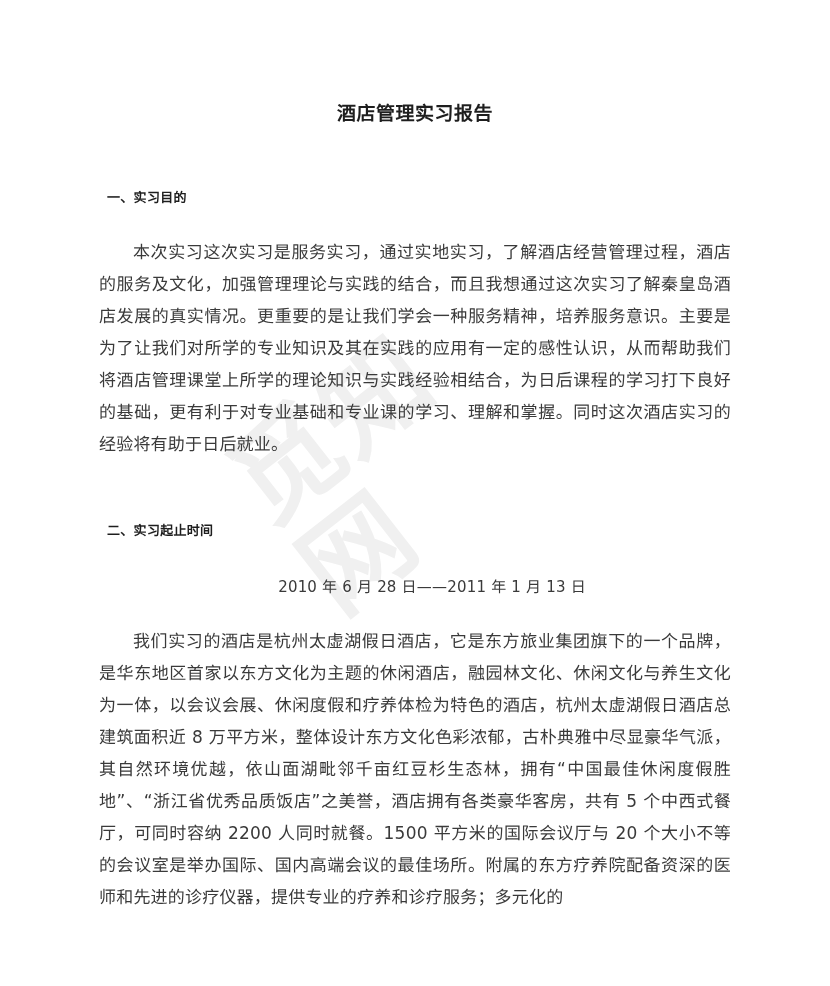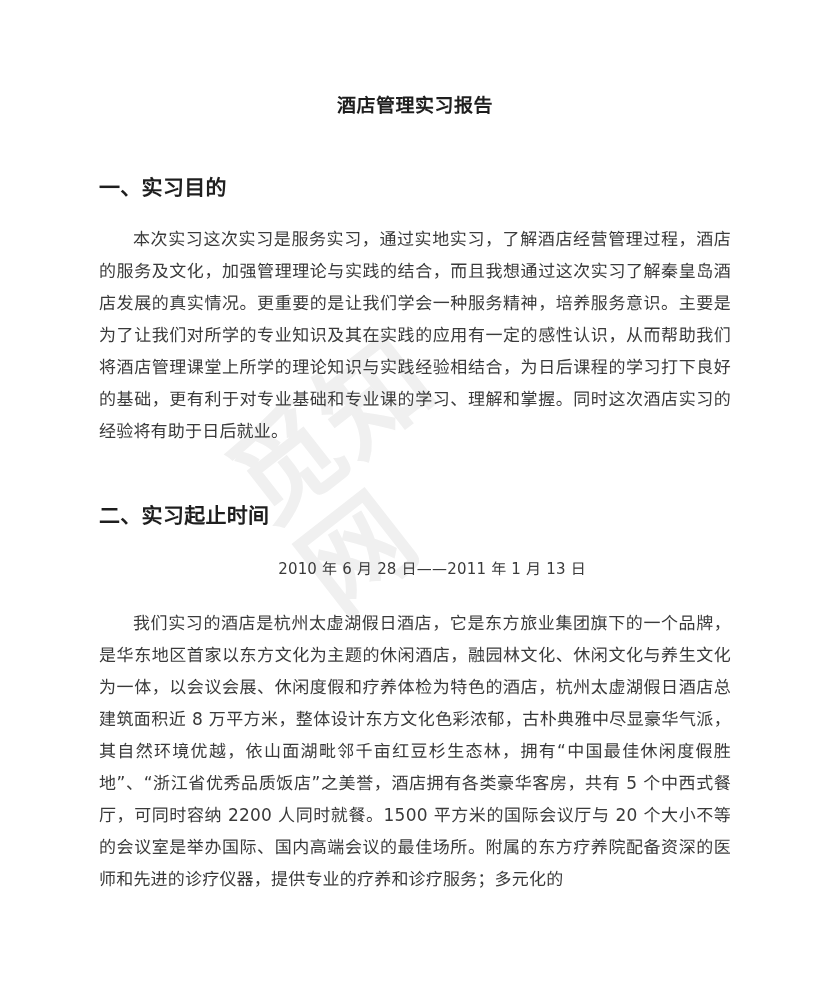--- a/index.html
+++ b/index.html
@@ -39,35 +39,35 @@
     letter-spacing: 2px;
     white-space: nowrap;
     transform: rotate(-38deg);
     transform-origin: 50% 50%;
     line-height: 1.05;
     user-select: none;
   }
   .content {
     position: relative;
     z-index: 2;
-    padding: 4px 99px;
+    padding: 12px 99px;
     box-sizing: border-box;
   }
   .doc-title {
     margin: 0;
     padding-top: 86px;
     text-align: center;
     font-size: 19px;
     font-weight: bold;
     color: #1e1e1e;
     letter-spacing: 0.5px;
   }
   .section-heading {
-    margin: 0;
-    font-size: 21px;
+    margin: 8px;
+    font-size: 13px;
     font-weight: bold;
     color: #1e1e1e;
     letter-spacing: 0.3px;
   }
   .h-1 { padding-top: 54px; }
   .h-2 { padding-top: 52px; }
   .h-3 { padding-top: 52px; }
   .body-para {
     margin: 0;
     padding-top: 22px;

